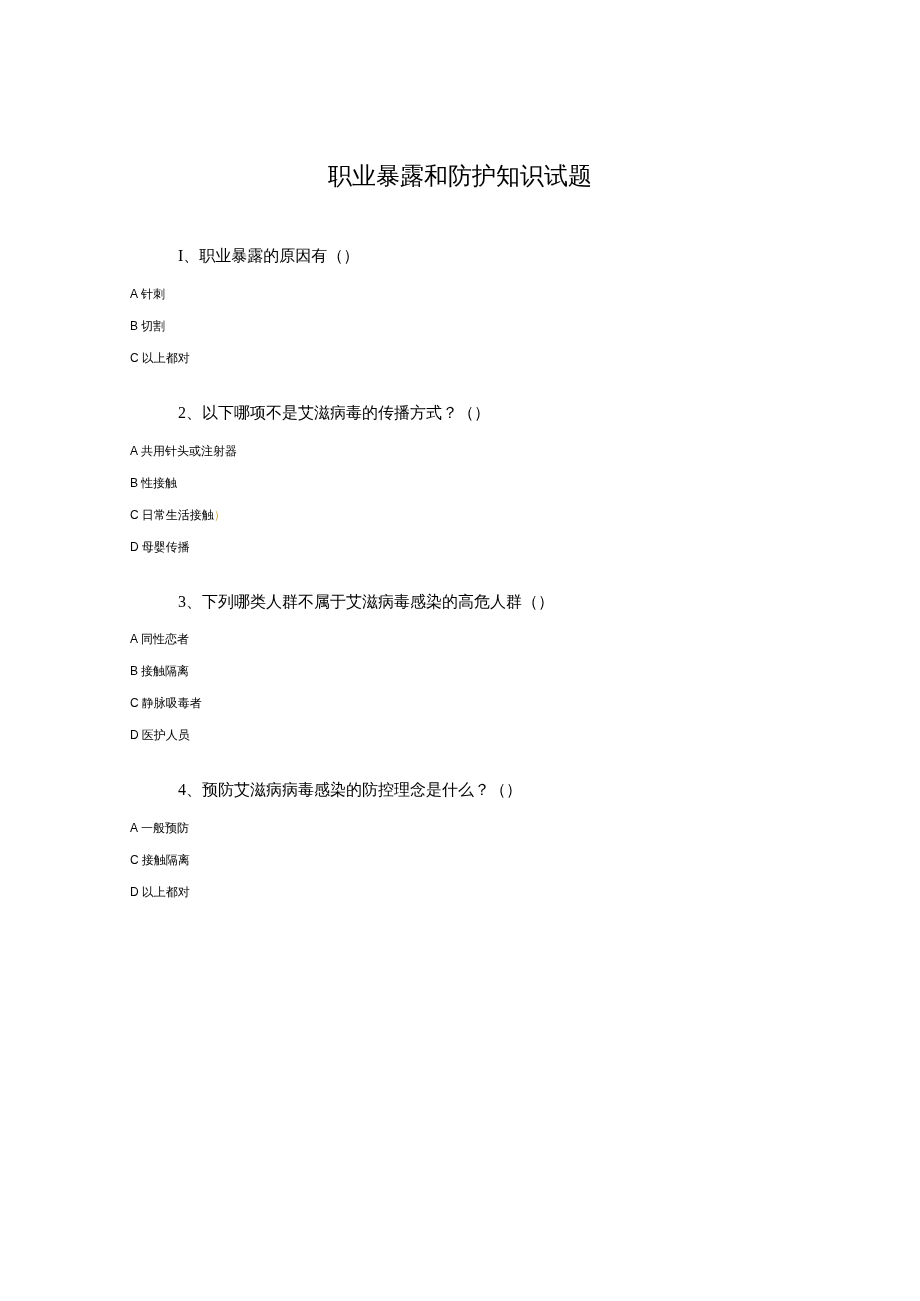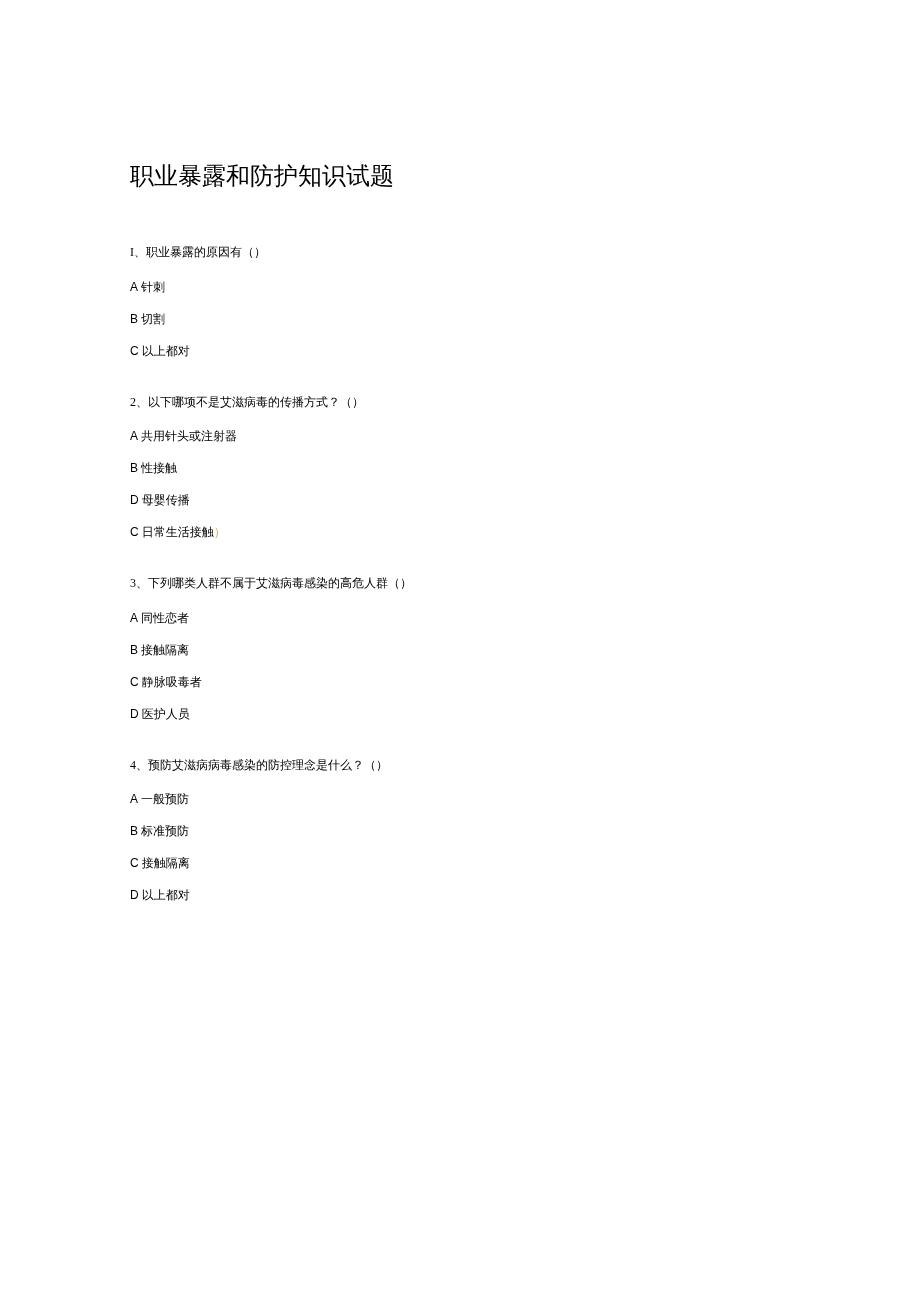--- a/index.html
+++ b/index.html
@@ -8,32 +8,34 @@
       box-sizing: border-box;
     }
     body {
       width: 920px;
       height: 1301px;
       background: #ffffff;
       font-family: "SimSun", "宋体", serif;
       padding: 160px 130px 0 130px;
     }
     .title {
+      text-align: center;
       font-size: 24px;
       font-weight: normal;
       margin-bottom: 50px;
       font-family: "SimSun", "宋体", serif;
     }
     .question {
       margin-bottom: 32px;
     }
     .question-text {
-      font-size: 12px;
+      font-size: 16px;
       line-height: 1.8;
       margin-bottom: 14px;
+      margin-left: 48px;
     }
     .option {
       font-size: 12px;
       line-height: 1.5;
       margin-bottom: 14px;
     }
     .option-prefix {
       font-family: Arial, sans-serif;
     }
     .highlight {
@@ -49,31 +51,30 @@
   <div class="question-text"><span>I</span>、<span>职业暴露的原因有（）</span></div>
   <div class="option"><span class="option-prefix">A</span> <span>针刺</span><span class="highlight"></span></div>
   <div class="option"><span class="option-prefix">B</span> <span>切割</span><span class="highlight"></span></div>
   <div class="option"><span class="option-prefix">C</span> <span>以上都对</span><span class="highlight"></span></div>
 </div>
 
 <div class="question">
   <div class="question-text"><span>2</span>、<span>以下哪项不是艾滋病毒的传播方式？（）</span></div>
   <div class="option"><span class="option-prefix">A</span> <span>共用针头或注射器</span><span class="highlight"></span></div>
   <div class="option"><span class="option-prefix">B</span> <span>性接触</span><span class="highlight"></span></div>
+  <div class="option"><span class="option-prefix">C</span> <span>日常生活接触</span><span class="highlight">）</span></div>
   <div class="option"><span class="option-prefix">D</span> <span>母婴传播</span><span class="highlight"></span></div>
-  <div class="option"><span class="option-prefix">C</span> <span>日常生活接触</span><span class="highlight">）</span></div>
 </div>
 
 <div class="question">
   <div class="question-text"><span>3</span>、<span>下列哪类人群不属于艾滋病毒感染的高危人群（）</span></div>
   <div class="option"><span class="option-prefix">A</span> <span>同性恋者</span><span class="highlight"></span></div>
   <div class="option"><span class="option-prefix">B</span> <span>接触隔离</span><span class="highlight"></span></div>
   <div class="option"><span class="option-prefix">C</span> <span>静脉吸毒者</span><span class="highlight"></span></div>
   <div class="option"><span class="option-prefix">D</span> <span>医护人员</span><span class="highlight"></span></div>
 </div>
 
 <div class="question">
   <div class="question-text"><span>4</span>、<span>预防艾滋病病毒感染的防控理念是什么？（）</span></div>
   <div class="option"><span class="option-prefix">A</span> <span>一般预防</span><span class="highlight"></span></div>
-  <div class="option"><span class="option-prefix">B</span> <span>标准预防</span><span class="highlight"></span></div>
   <div class="option"><span class="option-prefix">C</span> <span>接触隔离</span><span class="highlight"></span></div>
   <div class="option"><span class="option-prefix">D</span> <span>以上都对</span><span class="highlight"></span></div>
 </div>
 
 </body></html>

